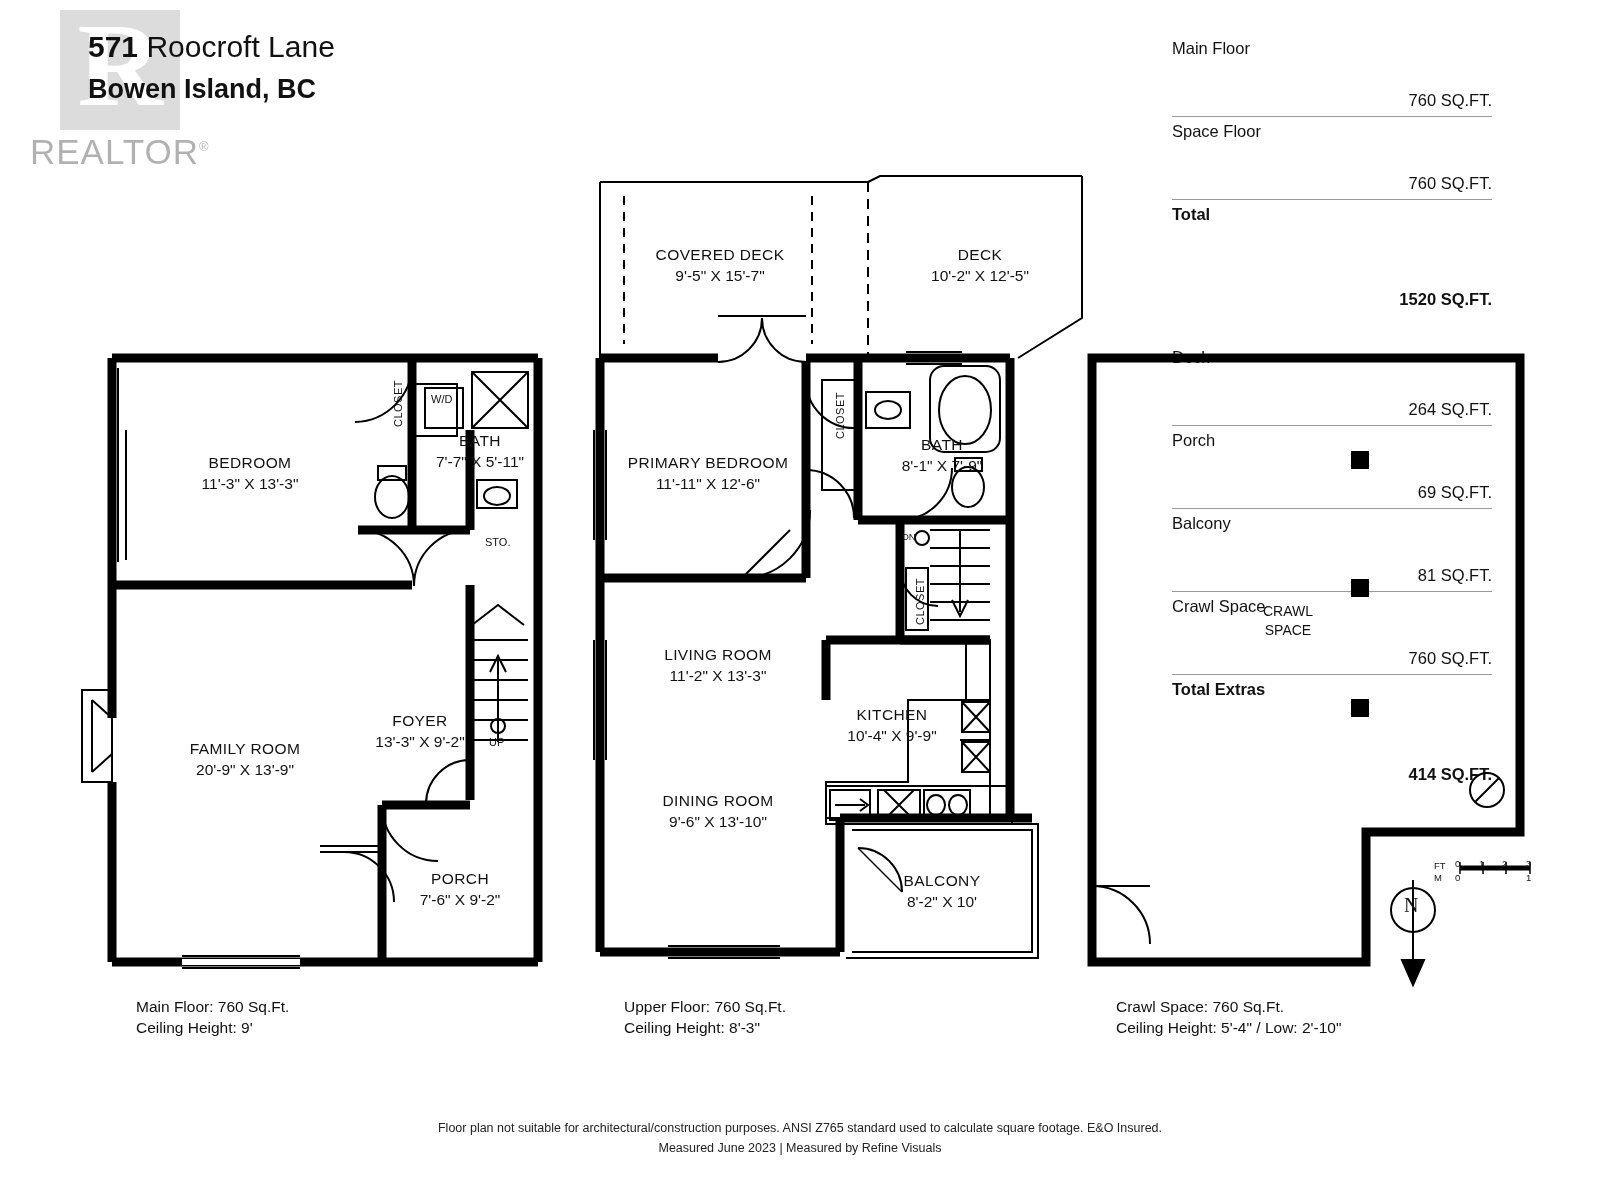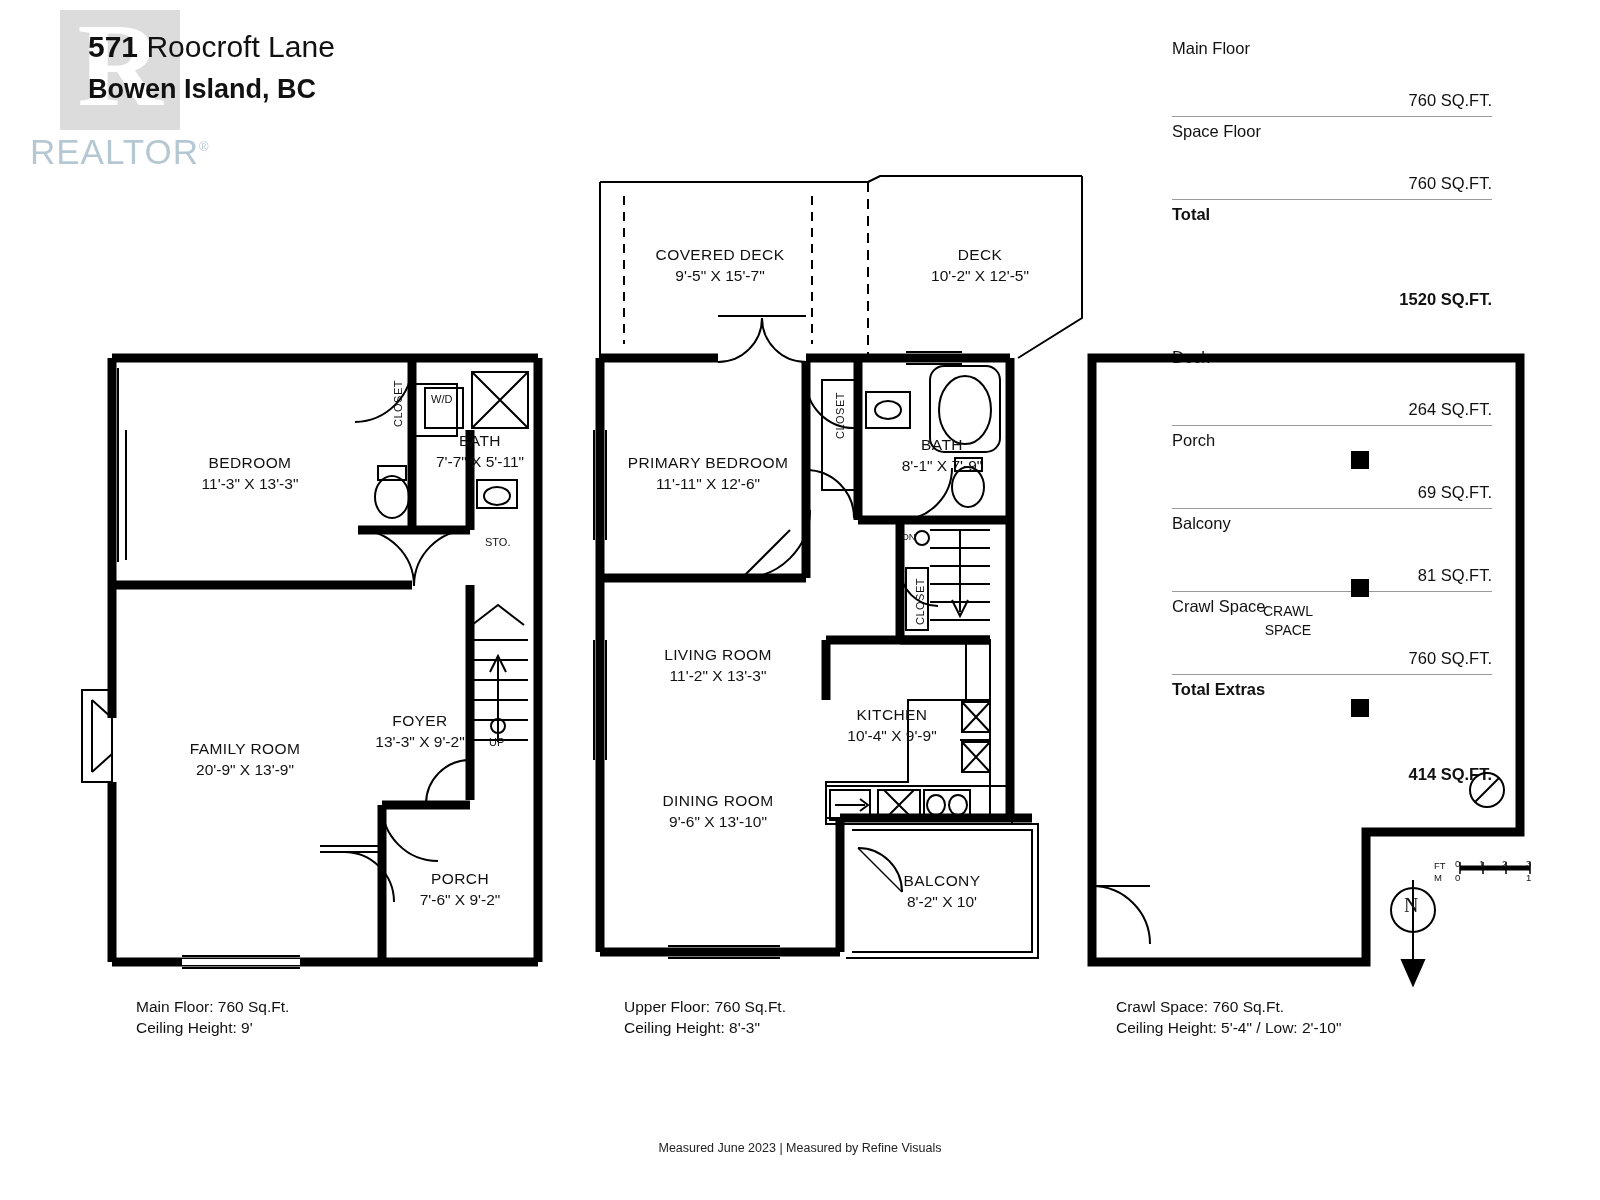--- a/index.html
+++ b/index.html
@@ -22,21 +22,21 @@
   
   #realtor-logo{left:30px;top:10px;width:200px;height:195px;opacity:.30;}
   #realtor-logo .rbox{position:absolute;left:30px;top:0;width:120px;height:120px;background:#8f8f8f;}
   #realtor-logo .rbox .rletter{
      position:absolute;left:0;top:0;width:120px;height:120px;
      color:#fff;font-size:118px;line-height:112px;font-weight:700;text-align:center;
      font-family:"Liberation Serif", serif;
   }
   #realtor-logo .rword{
      position:absolute;left:0;top:122px;width:200px;
-     font-size:35px;letter-spacing:1px;color:#0c4a6e;font-weight:400;
+     font-size:35px;letter-spacing:1px;color:#000000;font-weight:400;
      font-family:"Liberation Sans", sans-serif;
   }
   #realtor-logo .rword sup{font-size:13px;}
 
   
   #area-table{right:108px;top:34px;width:320px;font-size:16.5px;}
   #area-table .row{display:flex;justify-content:space-between;padding:5px 0 6px 0;flex-direction:column;}
   #area-table .row span:last-child{text-align:right;margin-top:33px;}
   #area-table .rule{border-top:1px solid #9a9a9a;}
   #area-table .total{font-weight:700;gap:33px;}
@@ -384,14 +384,15 @@
 <div class="abs caption" style="left:600px;top:996px;">
   <div>Upper Floor: 760 Sq.Ft.</div>
   <div>Ceiling Height: 8'-3"</div>
 </div>
 <div class="abs caption" style="left:1092px;top:996px;">
   <div>Crawl Space: 760 Sq.Ft.</div>
   <div>Ceiling Height: 5'-4" / Low: 2'-10"</div>
 </div>
 
 <div class="abs" id="footer">
+  <div>Floor plan not suitable for architectural/construction purposes. ANSI Z765 standard used to calculate square footage. E&amp;O Insured.</div>
   <div>Measured June 2023 | Measured by Refine Visuals</div>
 </div>
 
 </body></html>

